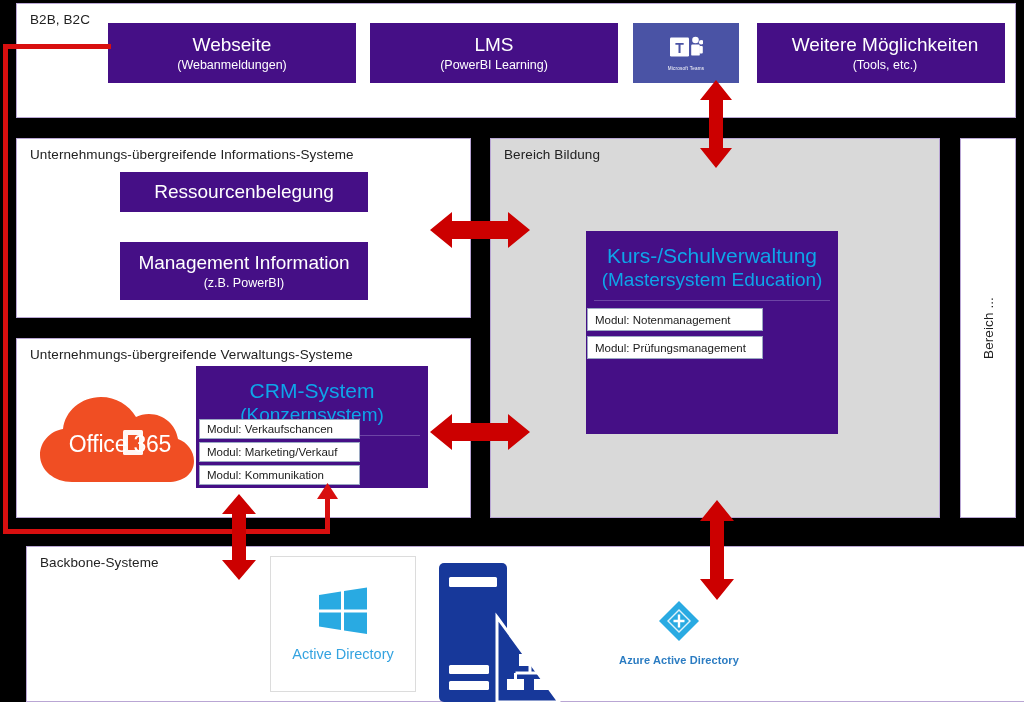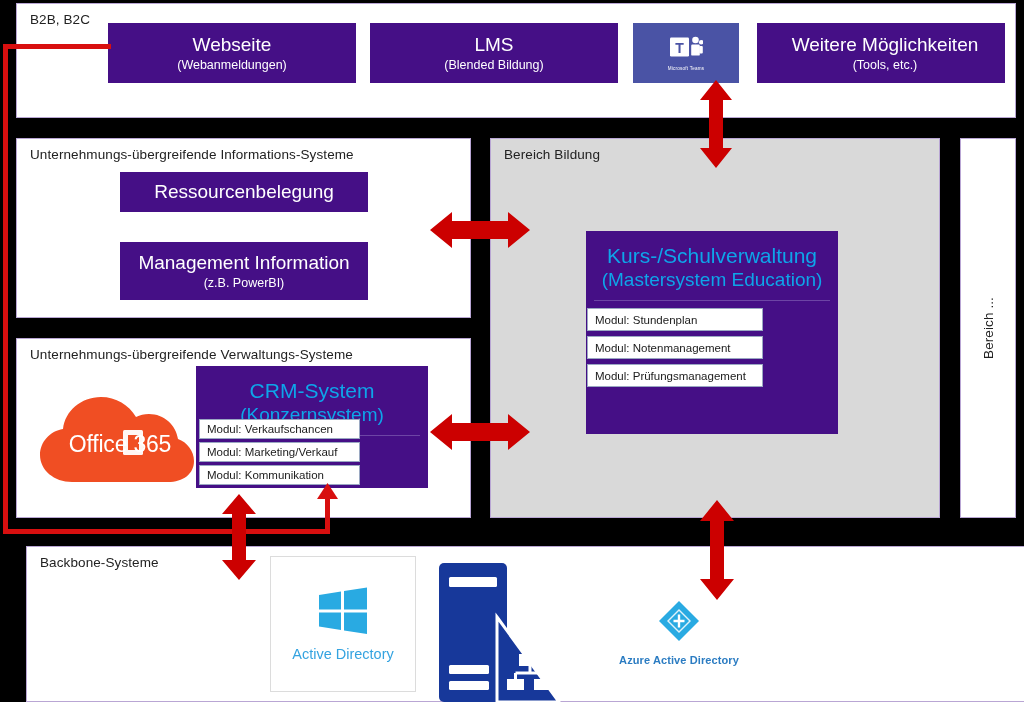--- a/index.html
+++ b/index.html
@@ -131,21 +131,21 @@
     <div class="panel-title">B2B, B2C</div>
   </div>
 
   <div class="tile" style="left:108px;top:23px;width:248px;height:60px;">
     <span class="t1">Webseite</span>
     <span class="t2">(Webanmeldungen)</span>
   </div>
 
   <div class="tile" style="left:370px;top:23px;width:248px;height:60px;">
     <span class="t1">LMS</span>
-    <span class="t2">(Blended Bildung)</span>
+    <span class="t2">(PowerBI Learning)</span>
   </div>
 
   <div class="teams" style="left:633px;top:23px;width:106px;height:60px;">
     <span>
       <svg width="34" height="24" viewBox="0 0 34 24">
         <rect x="1" y="2.5" width="19" height="19" rx="1.2" fill="#ffffff"></rect>
         <text x="10.5" y="17.5" font-family="Liberation Sans, sans-serif" font-size="14" font-weight="bold" fill="#4a53a5" text-anchor="middle">T</text>
         <circle cx="26.5" cy="5" r="3.3" fill="#ffffff"></circle>
         <rect x="22.2" y="9.6" width="8.6" height="11" rx="1.2" fill="#ffffff"></rect>
         <circle cx="32.2" cy="7.2" r="2.3" fill="#ffffff"></circle>
@@ -208,21 +208,20 @@
 
   <div class="bigtile" style="left:586px;top:231px;width:252px;height:203px;">
     <div class="hd">
       <span class="t1">Kurs-/Schulverwaltung</span>
       <span class="t2">(Mastersystem Education)</span>
     </div>
     <div class="rule"></div>
   </div>
 
   <div class="modlist" style="left:587px;top:308px;width:176px;gap:5px;">
-    <div class="module" style="height:23px;">Modul: Stundenplan</div>
     <div class="module" style="height:23px;">Modul: Notenmanagement</div>
     <div class="module" style="height:23px;">Modul: Prüfungsmanagement</div>
   </div>
 
   <div class="panel" style="left:960px;top:138px;width:56px;height:380px;">
     <div class="panel-title vertical">Bereich ...</div>
   </div>
 
   <div class="panel" style="left:26px;top:546px;width:1000px;height:156px;">
     <div class="panel-title">Backbone-Systeme</div>

